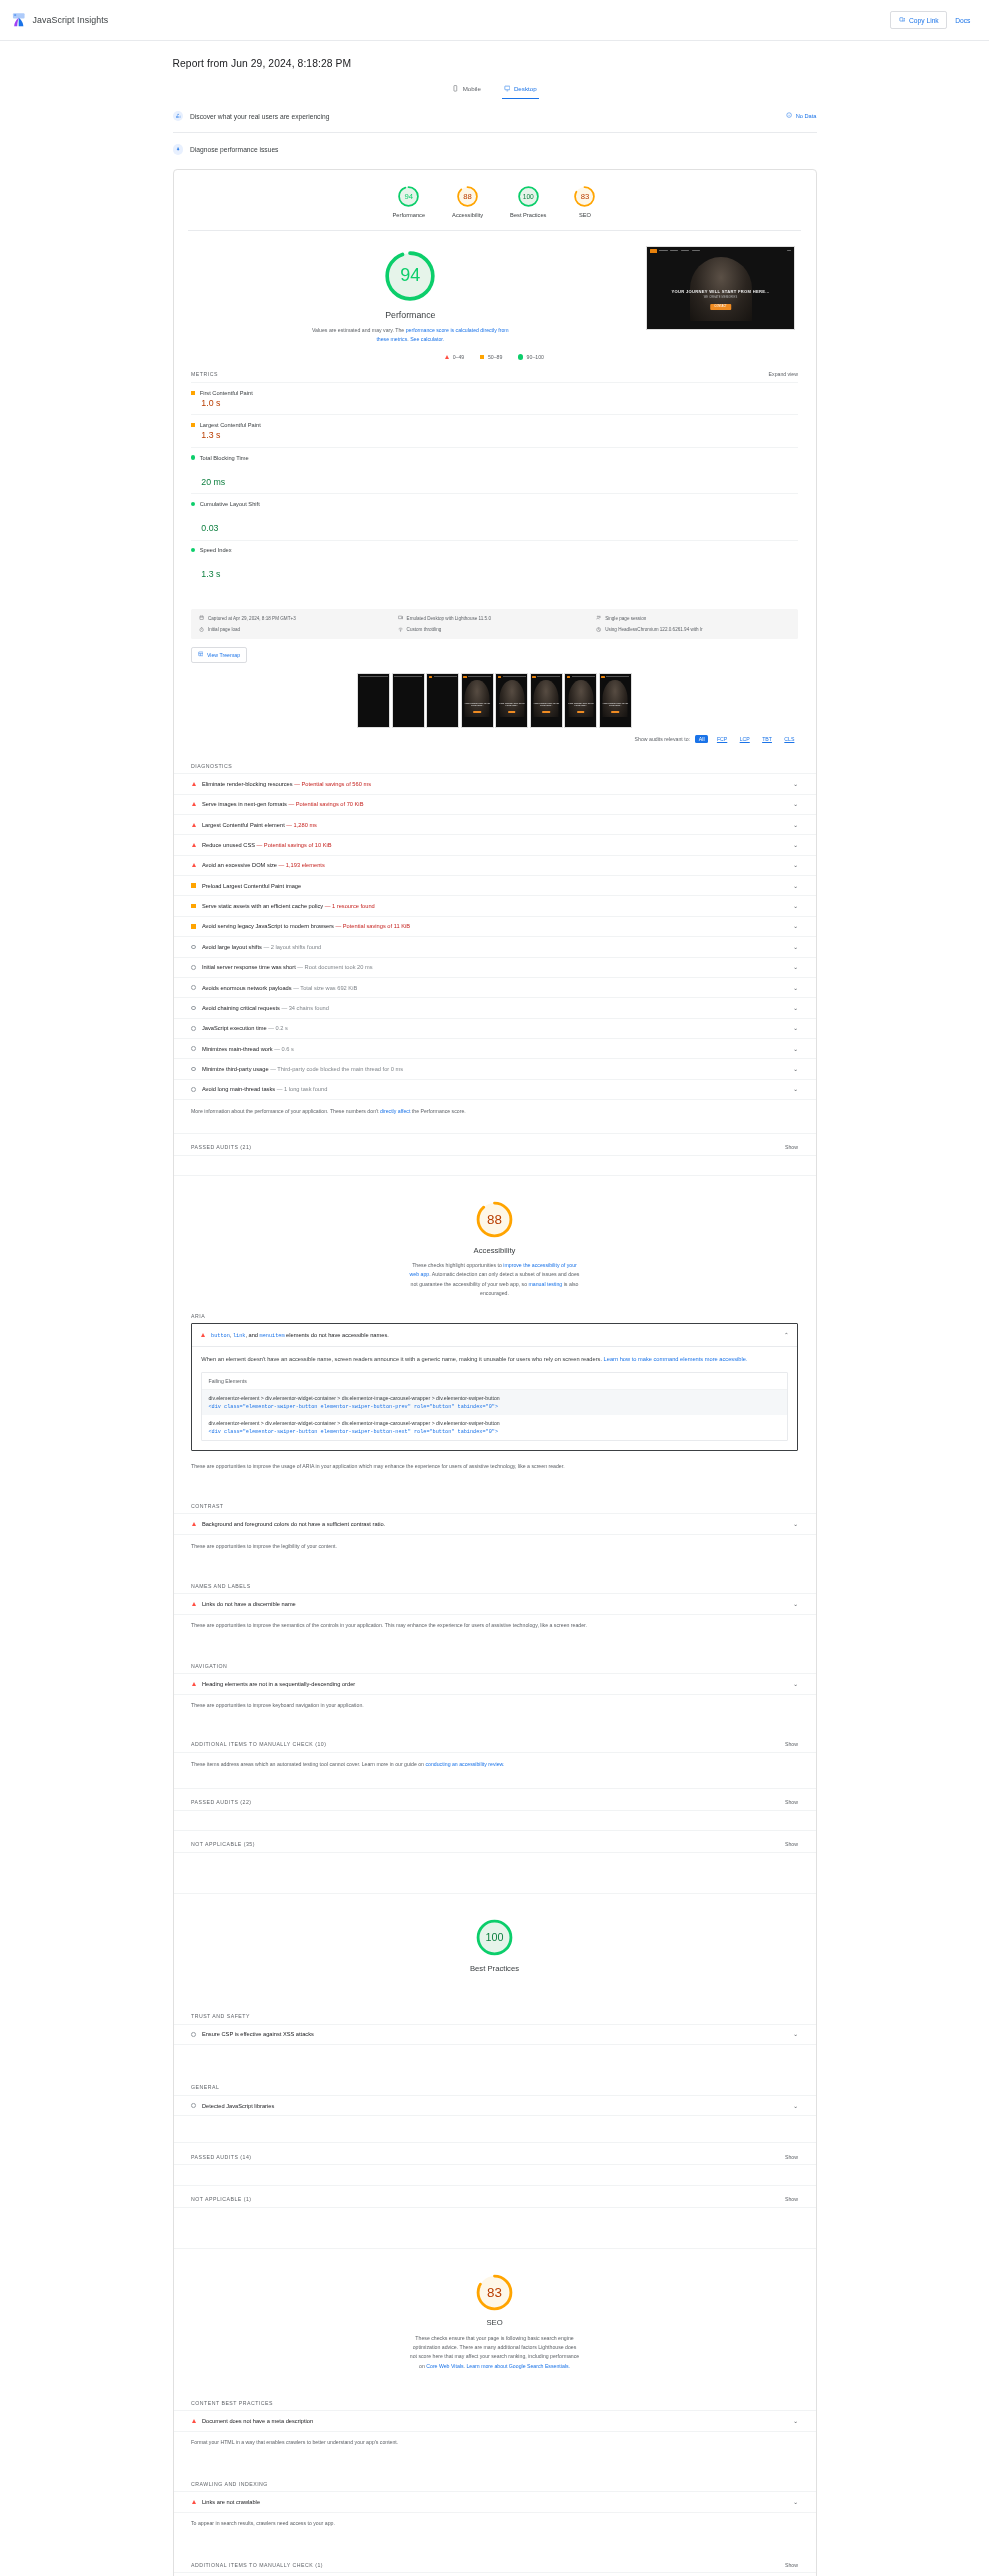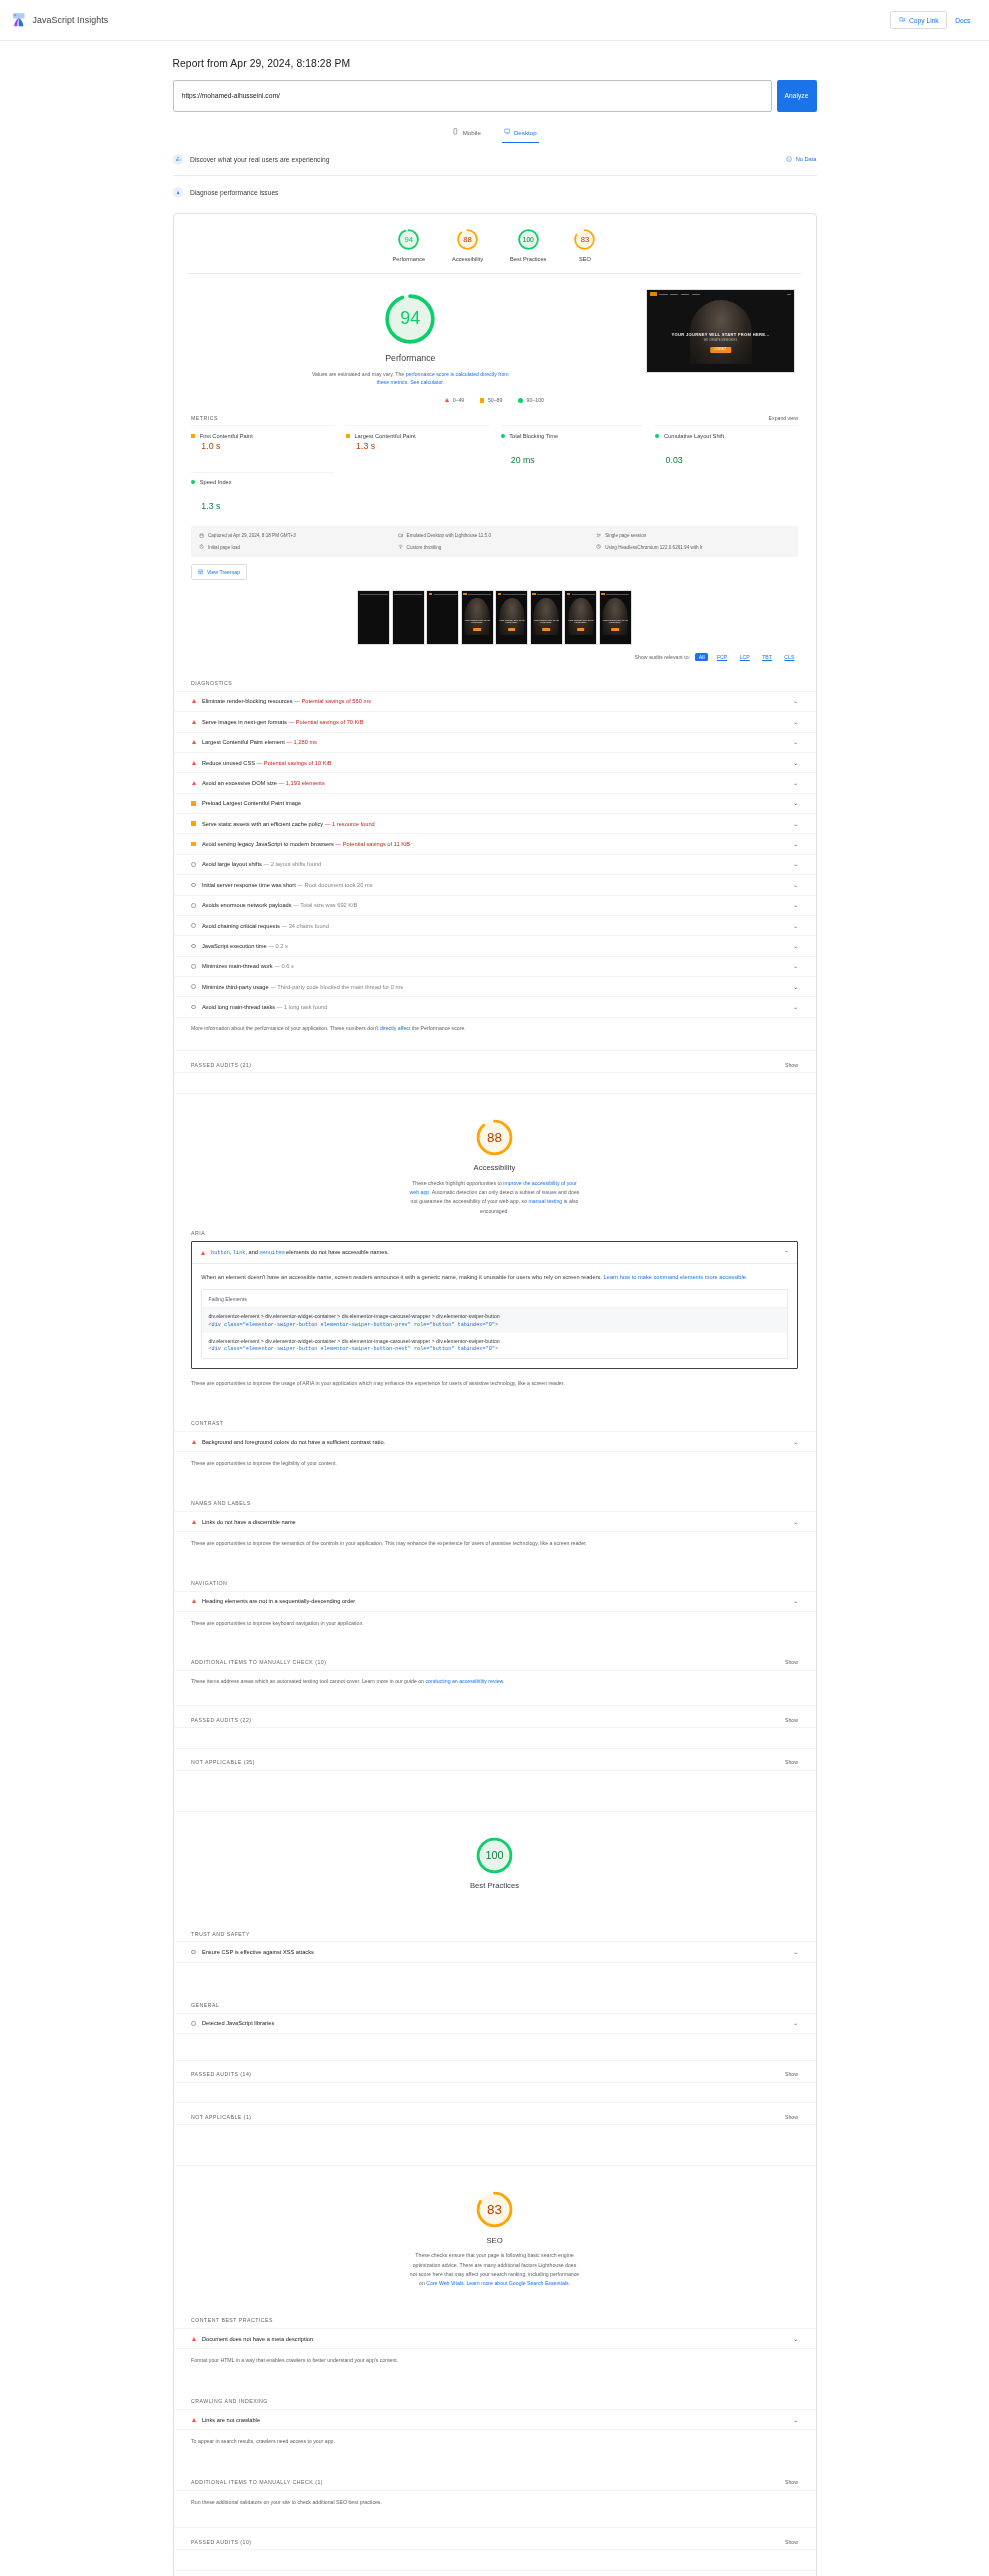--- a/index.html
+++ b/index.html
@@ -152,21 +152,21 @@
   .ci-green { width: 5.2px; height: 5.2px; border-radius: 50%; background: #0cce6b; }
 
   
   .metrics-wrap { padding: 5.2px 17.5px 0 17.5px; }
   .metrics-head {
     display: flex; align-items: center; justify-content: space-between;
     padding: 3.1px 0 4.6px 0;
   }
   .metrics-head .caps { font-size: 5.2px; color: #5f6368; letter-spacing: 0.5px; }
   .metrics-head .expand { font-size: 5.2px; color: #5f6368; cursor: pointer; }
-  .metrics-grid { display: grid; grid-template-columns: 1fr 1fr 1fr 1fr; column-gap: 12px; }
+  .metrics-grid { display: grid; grid-template-columns: 1fr; column-gap: 12px; }
   .metric {
     padding: 6.7px 0 6.7px 0; border-top: 0.5px solid #f1f3f4;
   }
   .metric-top { display: flex; align-items: center; gap: 4.6px; }
   .metric-name { font-size: 5.7px; color: #3c4043; }
   .metric-val { font-size: 8.8px; margin-top: 2.1px; margin-left: 10.3px; }
   .v-orange { color: #b93d00; }
   .v-green { color: #0d7f3f; margin-top: 16px; }
   .dot-green { width: 4.1px; height: 4.1px; border-radius: 50%; background: #0cce6b; flex: none; }
   .sq-o { width: 4.1px; height: 4.1px; background: #ffa400; flex: none; }
@@ -282,26 +282,22 @@
       </span>
       <span>Copy Link</span>
     </button>
     <a class="docs-link">Docs</a>
   </div>
 </div>
 
 <div class="page">
   <div class="content-wide">
 
-    <h1 class="report-title">Report from Apr 29, 2024, 8:18:28 PM</h1>
-
-    <div class="url-row">
-      <input class="url-input" type="text" value="https://mohamed-alhusseini.com/" style="">
-      <button class="analyze-btn">Analyze</button>
-    </div>
+    <h1 class="report-title">Report from Jun 29, 2024, 8:18:28 PM</h1>
+
 
     <div class="device-tabs">
       <div class="device-tab">
         <span>
           <svg viewBox="0 0 24 24" fill="none" stroke="#5f6368" stroke-width="2">
               <rect x="7" y="2" width="10" height="20" rx="2"></rect>
             </svg>
         </span>
         <span>Mobile</span>
       </div>

